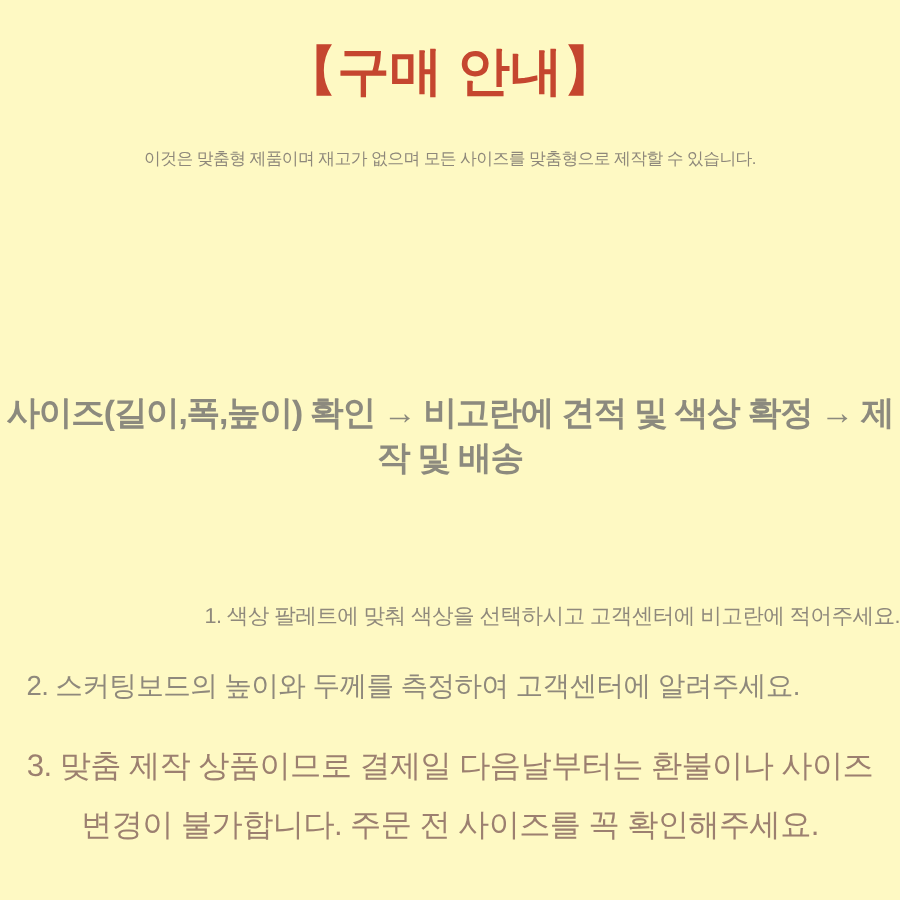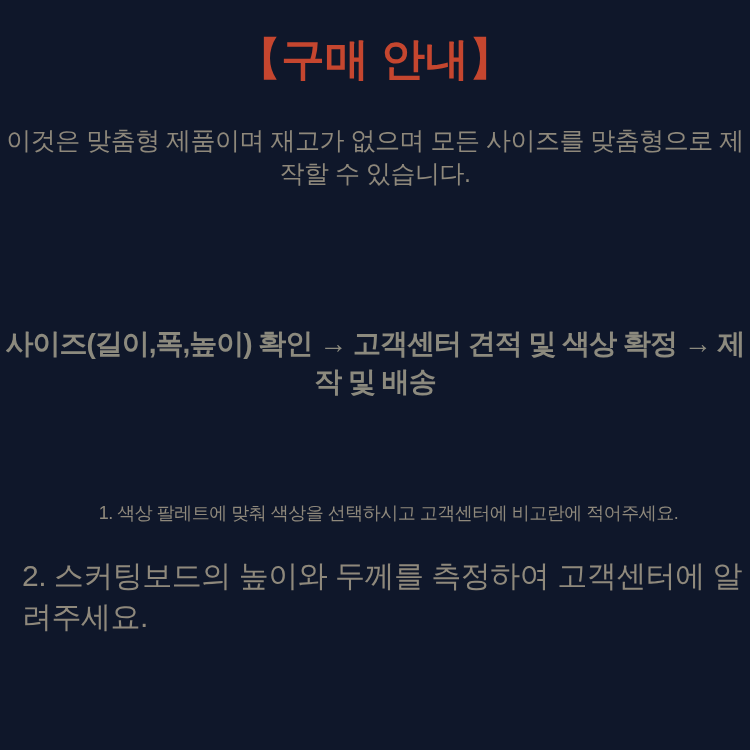--- a/index.html
+++ b/index.html
@@ -5,42 +5,42 @@
   html, body {
     margin: 0;
     padding: 0;
     background: #ffffff;
   }
   .page {
     position: relative;
     width: 750px;
     height: 750px;
     margin: 0 auto;
-    background: #0f172a;
+    background: #fef9c3;
     overflow: hidden;
     font-family: "Liberation Sans", "DejaVu Sans", sans-serif;
   }
   .block {
     position: absolute;
     left: 0;
     width: 100%;
     text-align: center;
     box-sizing: border-box;
     letter-spacing: -0.5px;
   }
   .title {
     top: 30px;
     font-size: 44px;
     font-weight: 700;
     color: #c5462f;
     letter-spacing: 0px;
   }
   .intro-line-1 {
     top: 124px;
-    font-size: 25px;
+    font-size: 14px;
     font-weight: 500;
     color: #8e887b;
   }
   .intro-line-2 {
     top: 172px;
     font-size: 22px;
     font-weight: 500;
     color: #8e887b;
   }
   .process-label {
@@ -57,31 +57,31 @@
     letter-spacing: -1px;
   }
   .notes-label {
     top: 426px;
     font-size: 22px;
     font-weight: 600;
     color: #c66f5c;
   }
   .note-1 {
     top: 501px;
-    text-align: center;
+    text-align: right;
     padding-left: 27px;
     font-size: 18px;
     font-weight: 500;
     color: #8f897c;
   }
   .note-2 {
     top: 556px;
     text-align: left;
     padding-left: 22px;
-    font-size: 30px;
+    font-size: 23px;
     font-weight: 500;
     color: #8f897c;
   }
   .note-3 {
     top: 614px;
     font-size: 26px;
     font-weight: 500;
     color: #9c8070;
     line-height: 1.88;
     padding: 0 18px;
@@ -91,21 +91,22 @@
 <body>
 
 <div class="page">
 
   <div class="block title">【구매 안내】</div>
 
   <div class="block intro-line-1">이것은 맞춤형 제품이며 재고가 없으며 모든 사이즈를 맞춤형으로 제작할 수 있습니다.</div>
 
 
 
-  <div class="block process-steps">사이즈(길이,폭,높이) 확인 → 고객센터 견적 및 색상 확정 → 제작 및 배송</div>
+  <div class="block process-steps">사이즈(길이,폭,높이) 확인 → 비고란에 견적 및 색상 확정 → 제작 및 배송</div>
 
 
   <div class="block note-1">1. 색상 팔레트에 맞춰 색상을 선택하시고 고객센터에 비고란에 적어주세요.</div>
 
   <div class="block note-2">2. 스커팅보드의 높이와 두께를 측정하여 고객센터에 알려주세요.</div>
 
+  <div class="block note-3">3. 맞춤 제작 상품이므로 결제일 다음날부터는 환불이나 사이즈 변경이 불가합니다. 주문 전 사이즈를 꼭 확인해주세요.</div>
 
 </div>
 
 </body></html>

